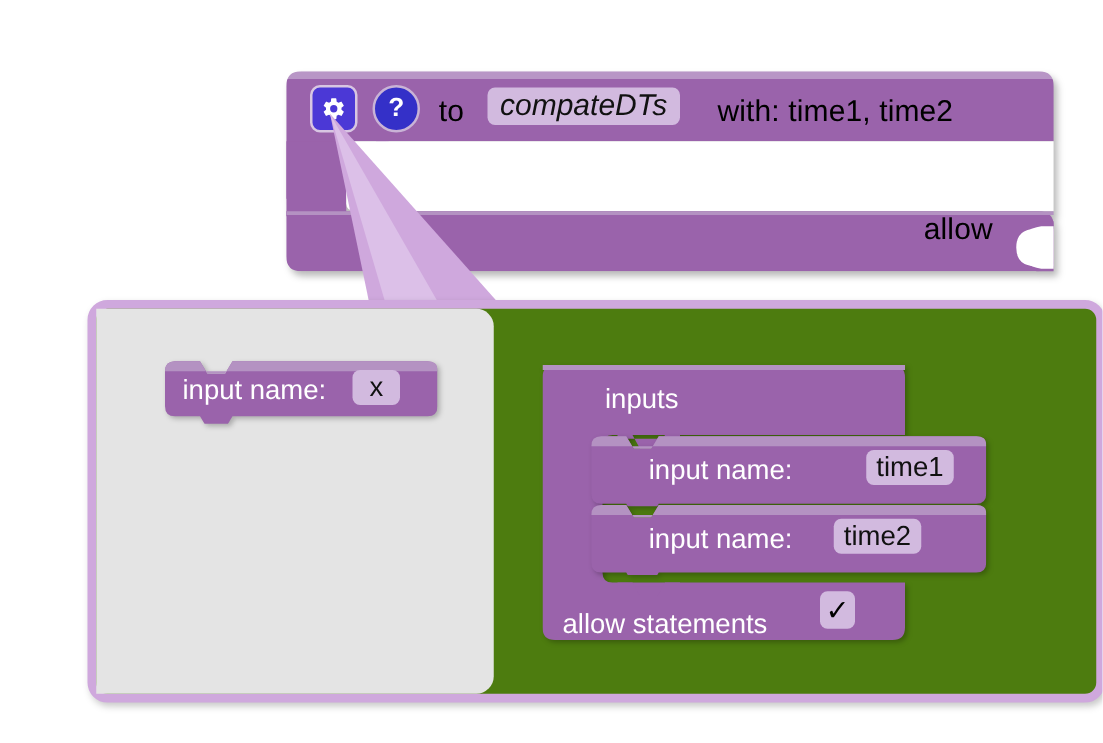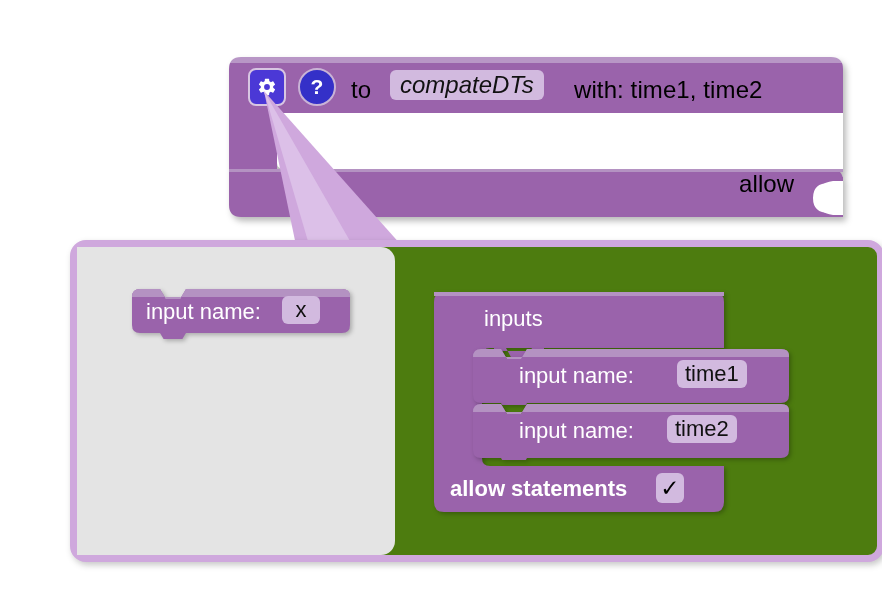--- a/index.html
+++ b/index.html
@@ -216,42 +216,42 @@
           Q 0,220 0,210
           L 0,10
           Q 0,0 10,0 Z" fill="#9a63ab"></path>
         <rect x="0" y="0" width="290" height="4" fill="#b492c2"></rect>
 
         <path d="M 60,56 L 72,56 L 78,67 L 92,67 L 98,56 L 110,56 L 110,59 L 60,59 Z" fill="#9a63ab"></path>
 
         <path d="M 60,174 L 72,174 L 78,185 L 92,185 L 98,174 L 110,174 L 110,177 L 60,177 Z" fill="#9a63ab"></path>
       </svg>
       <div class="mini-label" style="left:18px;top:16px;margin-left:32px;">inputs</div>
-      <div class="mini-label" style="left:16px;top:186px;font-weight:bold;">allow statements</div>
+      <div class="mini-label" style="left:16px;top:196px;">allow statements</div>
       <div class="mini-check" style="left:222px;top:181px;">✓</div>
     </div>
 
     <div class="mini-blk" style="left:396px;top:100px;width:316px;height:58px;">
       <svg width="316" height="58" viewBox="0 0 316 58">
         <path d="
           M 8,2
           L 28,2 L 34,12 L 48,12 L 54,2
           L 308,2
           Q 316,2 316,10
           L 316,48
           Q 316,56 308,56
           L 54,56 L 48,66 L 34,66 L 28,56
           L 8,56
           Q 0,56 0,48
           L 0,10
           Q 0,2 8,2 Z" fill="#9a63ab"></path>
         <path d="M 8,2 L 28,2 L 34,12 L 48,12 L 54,2 L 308,2 Q 316,2 316,8 L 316,10 L 0,10 Q 0,2 8,2 Z" fill="#b492c2"></path>
       </svg>
       <div class="mini-label" style="left:46px;top:18px;">input name:</div>
-      <div class="mini-field" style="left:204px;top:13px;">time1</div>
+      <div class="mini-field" style="left:220px;top:13px;">time1</div>
     </div>
 
     <div class="mini-blk" style="left:396px;top:155px;width:316px;height:58px;">
       <svg width="316" height="58" viewBox="0 0 316 58">
         <path d="
           M 8,2
           L 28,2 L 34,12 L 48,12 L 54,2
           L 308,2
           Q 316,2 316,10
           L 316,48

